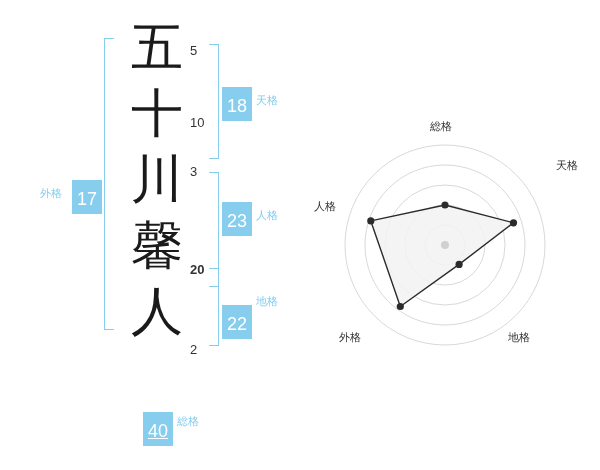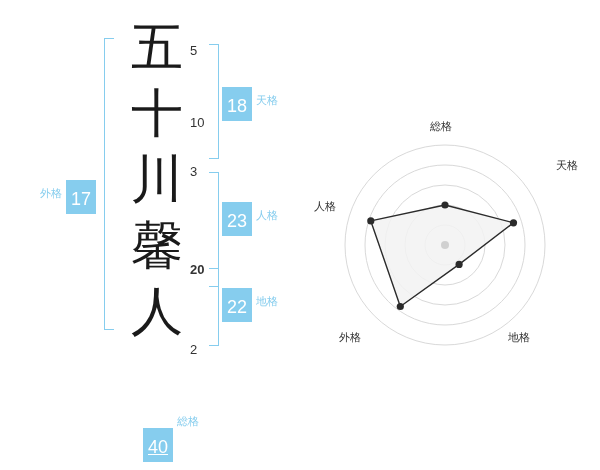--- a/index.html
+++ b/index.html
@@ -132,27 +132,27 @@
     <div class="bracket-right" style="left:209px; top:268px; height:76px;"></div>
 
     <div class="bracket-left" style="left:104px; top:38px; height:290px;"></div>
 
     <div class="chip" style="left:222px; top:87px;">18</div>
     <div class="chip-label" style="left:256px; top:93px;">天格</div>
 
     <div class="chip" style="left:222px; top:202px;text-align:center;">23</div>
     <div class="chip-label" style="left:256px; top:208px;">人格</div>
 
-    <div class="chip" style="left:222px; top:288px;">22</div>
+    <div class="chip" style="left:222px; top:305px;">22</div>
     <div class="chip-label" style="left:256px; top:294px;">地格</div>
 
-    <div class="chip" style="left:66px; top:180px;">17</div>
+    <div class="chip" style="left:72px; top:180px;">17</div>
     <div class="chip-label" style="left:40px; top:186px;">外格</div>
 
-    <div class="chip" style="left:143px; top:428px;text-decoration:underline;">40</div>
+    <div class="chip" style="left:143px; top:412px;text-decoration:underline;">40</div>
     <div class="chip-label" style="left:177px; top:414px;">総格</div>
 
   </div>
 
   <div class="radar-panel">
     <svg id="radar-svg" width="300" height="470" viewBox="0 0 300 470">
         <circle cx="145" cy="245" r="20" fill="none" stroke="#d9d9d9" stroke-width="1"></circle>
         <circle cx="145" cy="245" r="40" fill="none" stroke="#d9d9d9" stroke-width="1"></circle>
         <circle cx="145" cy="245" r="60" fill="none" stroke="#d9d9d9" stroke-width="1"></circle>
         <circle cx="145" cy="245" r="80" fill="none" stroke="#d9d9d9" stroke-width="1"></circle>

